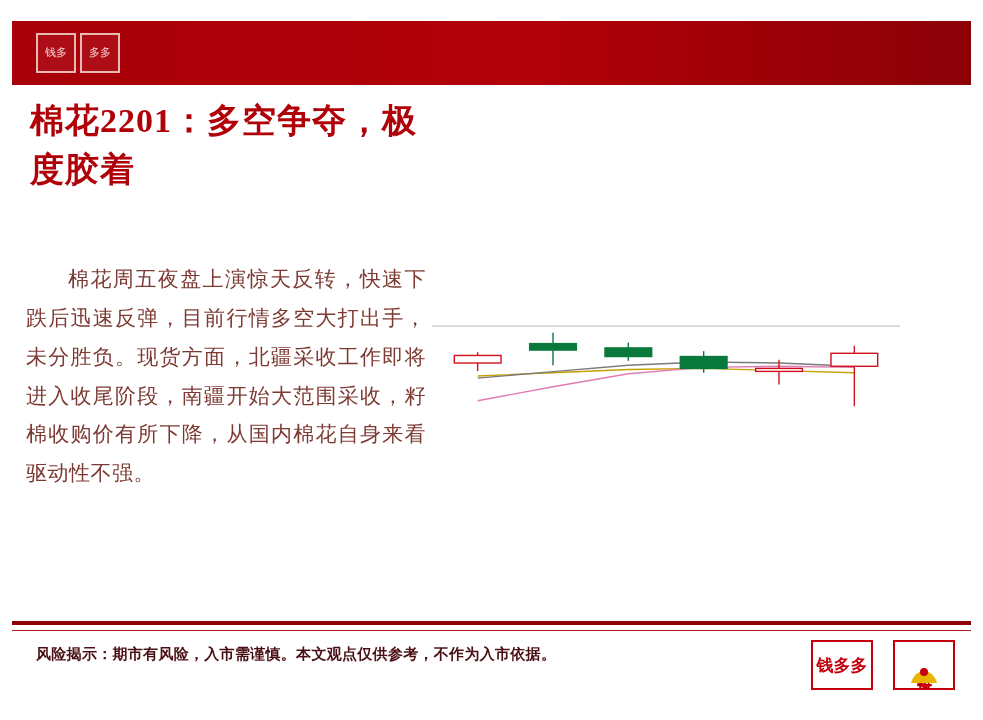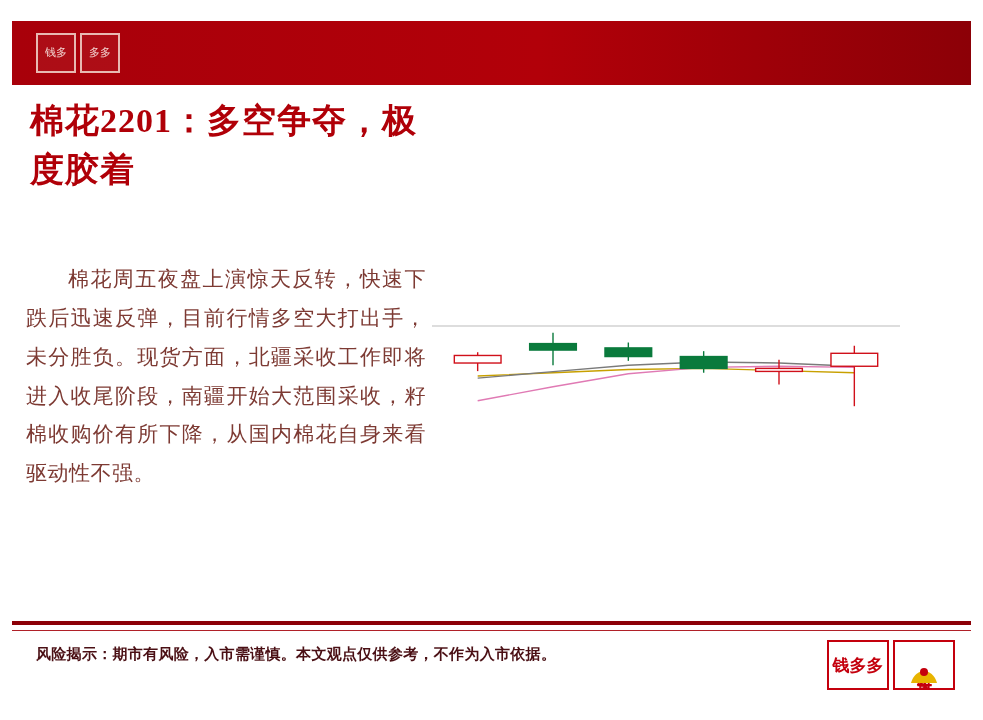--- a/index.html
+++ b/index.html
@@ -126,21 +126,21 @@
     font-weight: bold;
     letter-spacing: 0.3px;
   }
 
   
   .footer-logos {
     position: absolute;
     right: 28px;
     top: 640px;
     display: flex;
-    gap: 4px;
+    gap: 20px;
     align-items: flex-start;
   }
   .logo-box {
     width: 62px;
     height: 50px;
     border: 2px solid #c4000d;
     display: flex;
     align-items: center;
     justify-content: center;
     background: #ffffff;

